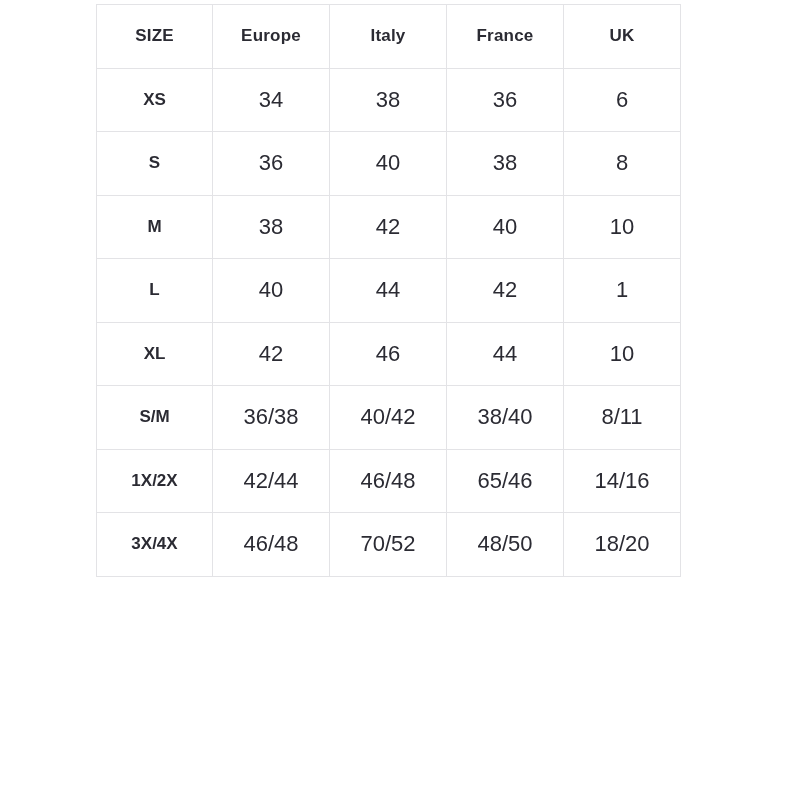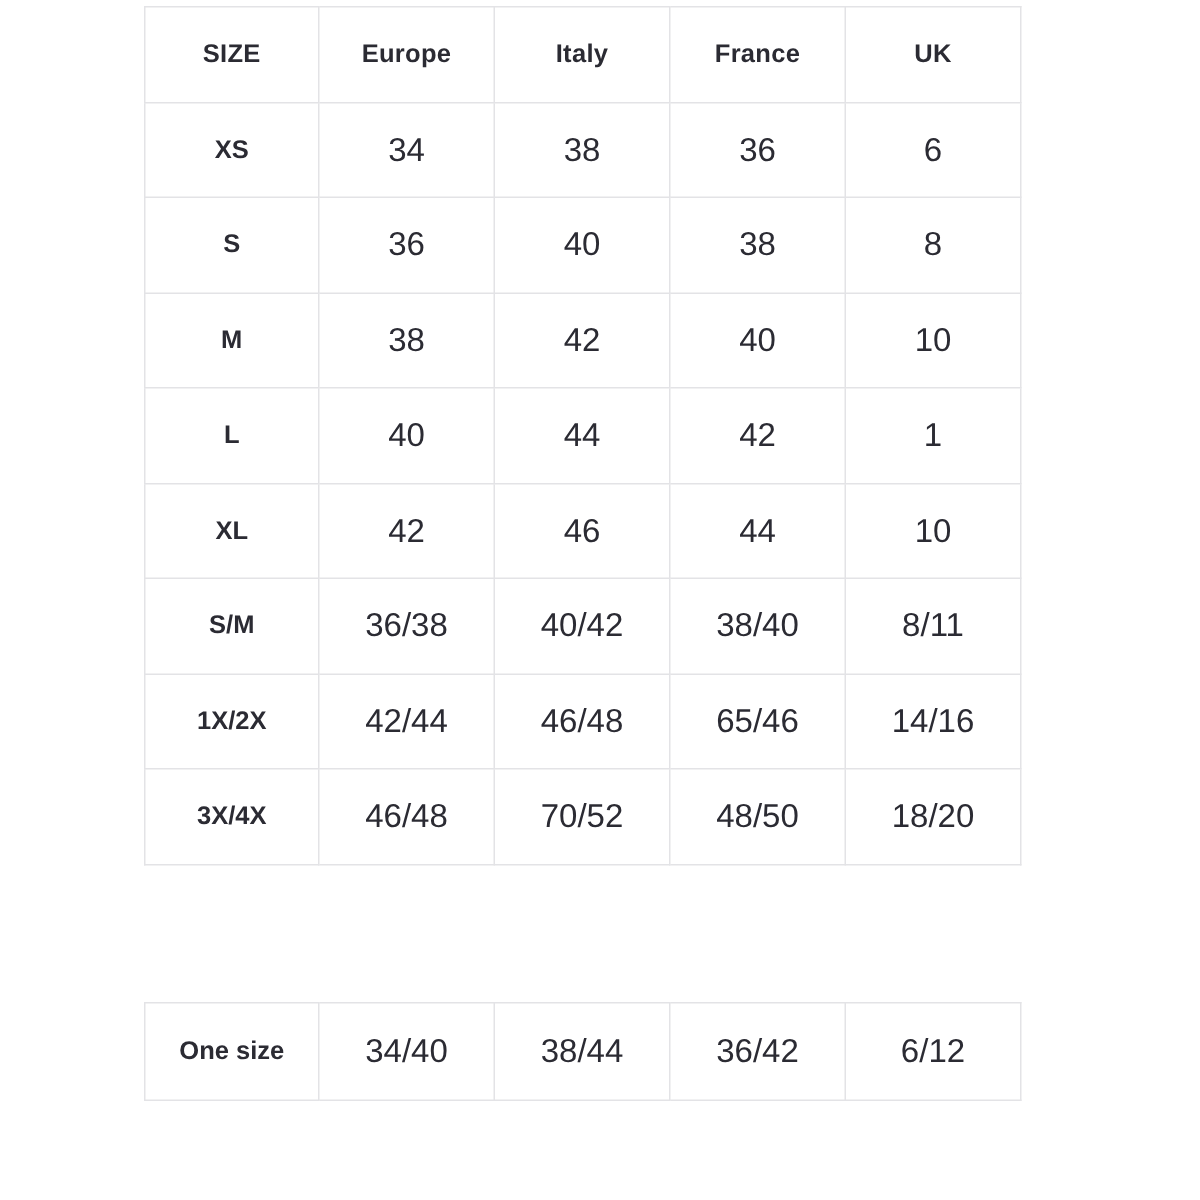--- a/index.html
+++ b/index.html
@@ -150,24 +150,17 @@
   <div class="table-wrap" id="secondary-table-wrap">
     <table class="size-table" id="secondary-table">
       <colgroup>
         <col class="col-size">
         <col class="col-val">
         <col class="col-val">
         <col class="col-val">
         <col class="col-val">
       </colgroup>
       <tbody>
-        <tr>
-          <td class="rowhead">One size</td>
-          <td>34/40</td>
-          <td>38/44</td>
-          <td>36/42</td>
-          <td>6/12</td>
-        </tr>
       </tbody>
     </table>
   </div>
 
 </div>
 
 </body></html>

